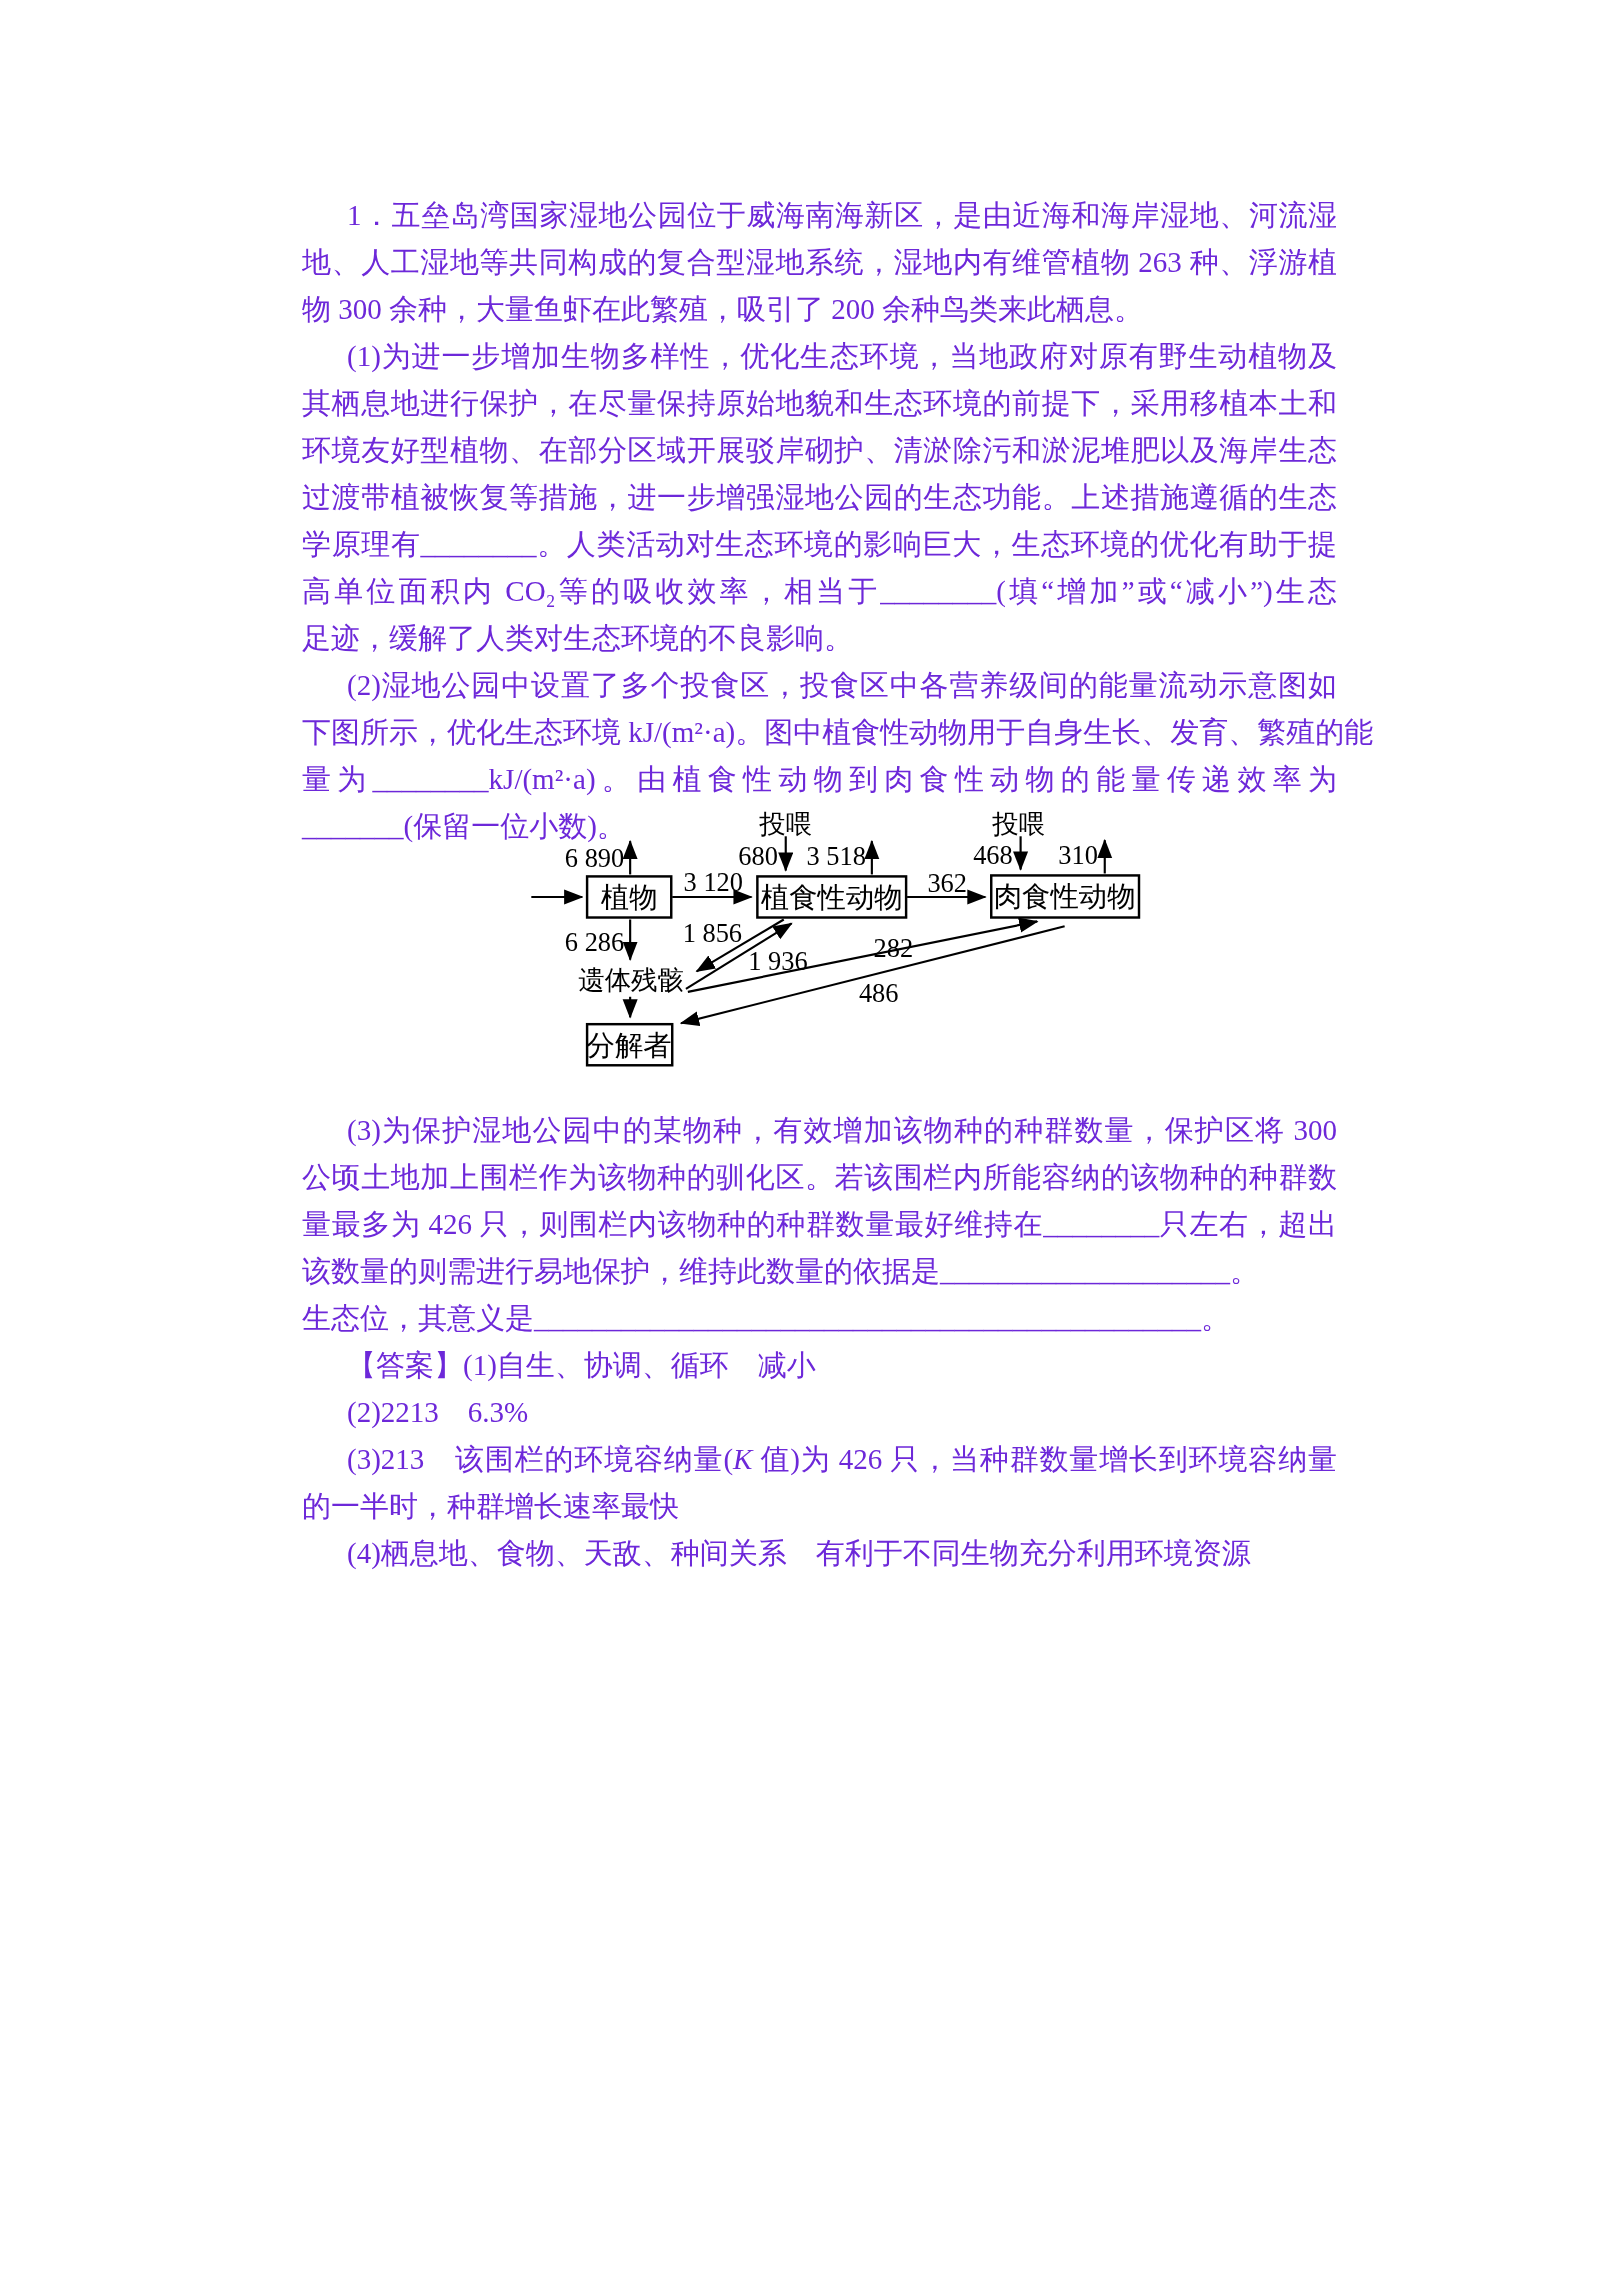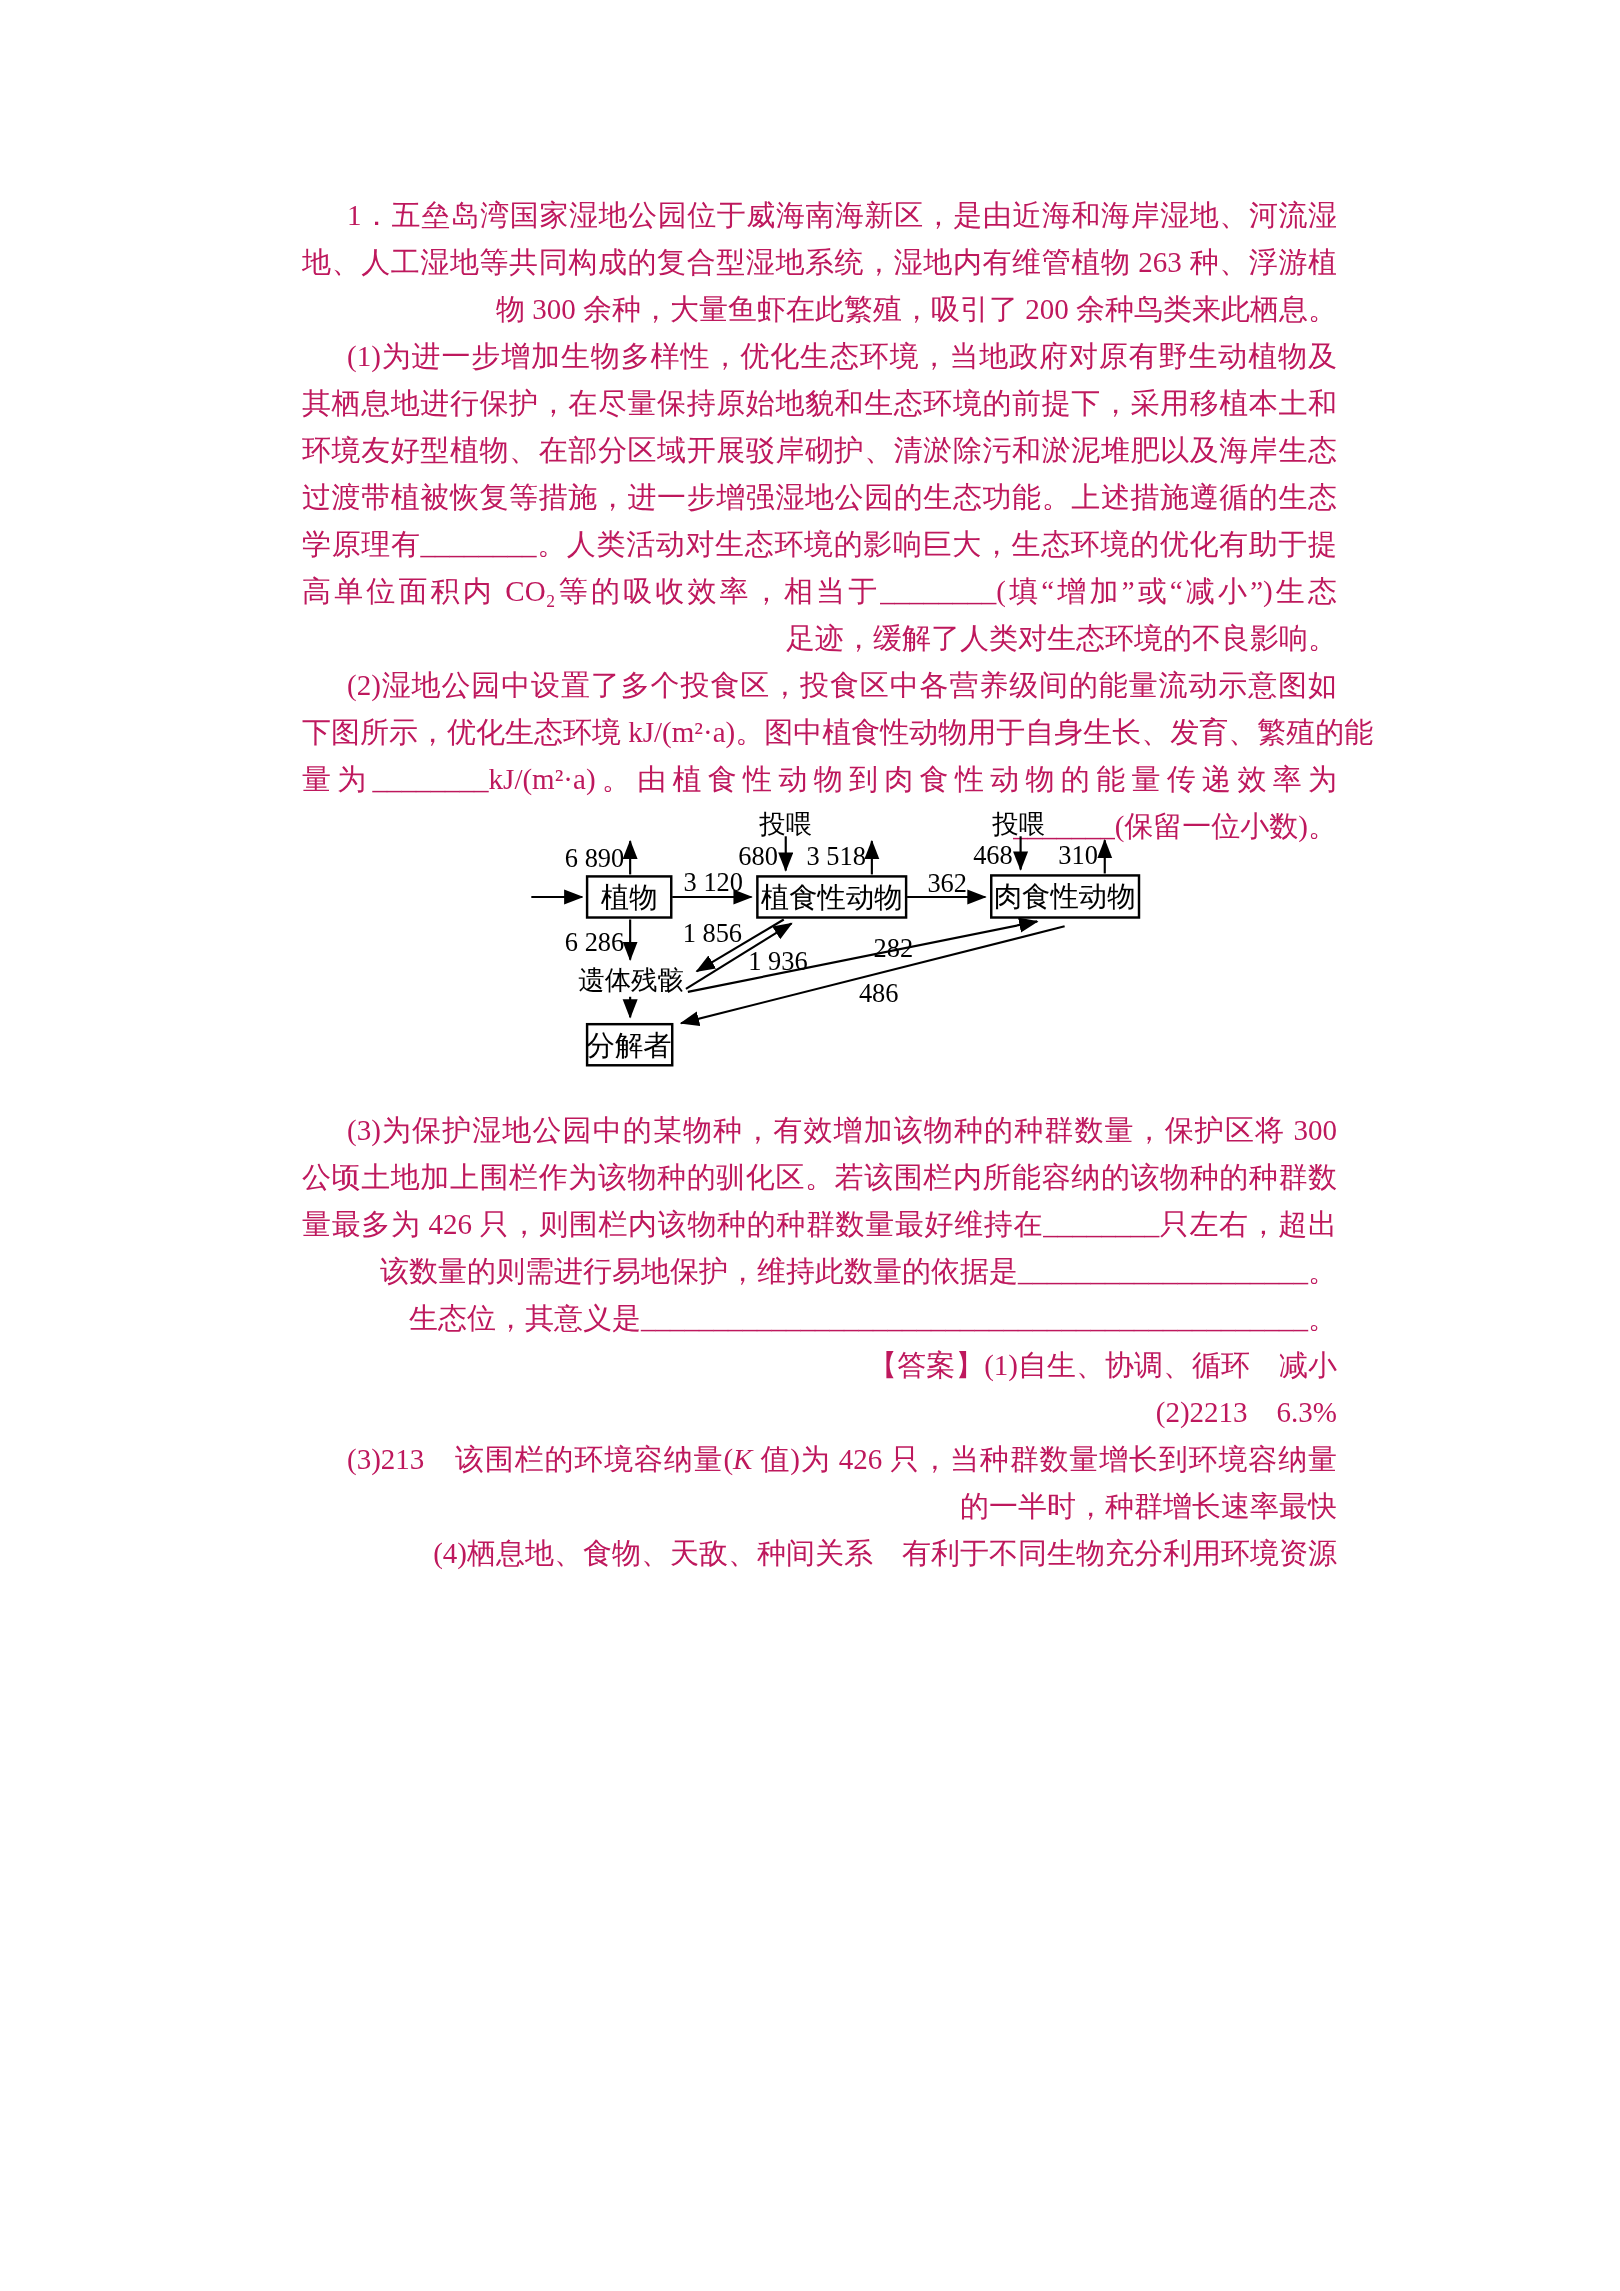--- a/index.html
+++ b/index.html
@@ -2,35 +2,34 @@
 <html><head>
 <meta charset="utf-8">
 <style>
   html, body { margin: 0; padding: 0; background: #e8e8e8; }
   .page {
     position: relative;
     width: 1620px;
     height: 2292px;
     background: #ffffff;
     font-family: "Liberation Serif", "DejaVu Serif", serif;
-    color: #be185d;
+    color: #6d28d9;
     overflow: hidden;
   }
   .content {
     position: absolute;
     left: 302px;
     top: 192px;
     width: 1035px;
     font-size: 29px;
   }
   .ln {
     height: 47px;
     line-height: 47px;
     white-space: nowrap;
-    text-align: right;
   }
   .just {
     text-align: justify;
     text-align-last: justify;
   }
   .indent { text-indent: 45px; }
   .spacer { height: 257px; }
   .ital { font-style: italic; }
   svg.diagram {
     position: absolute;

